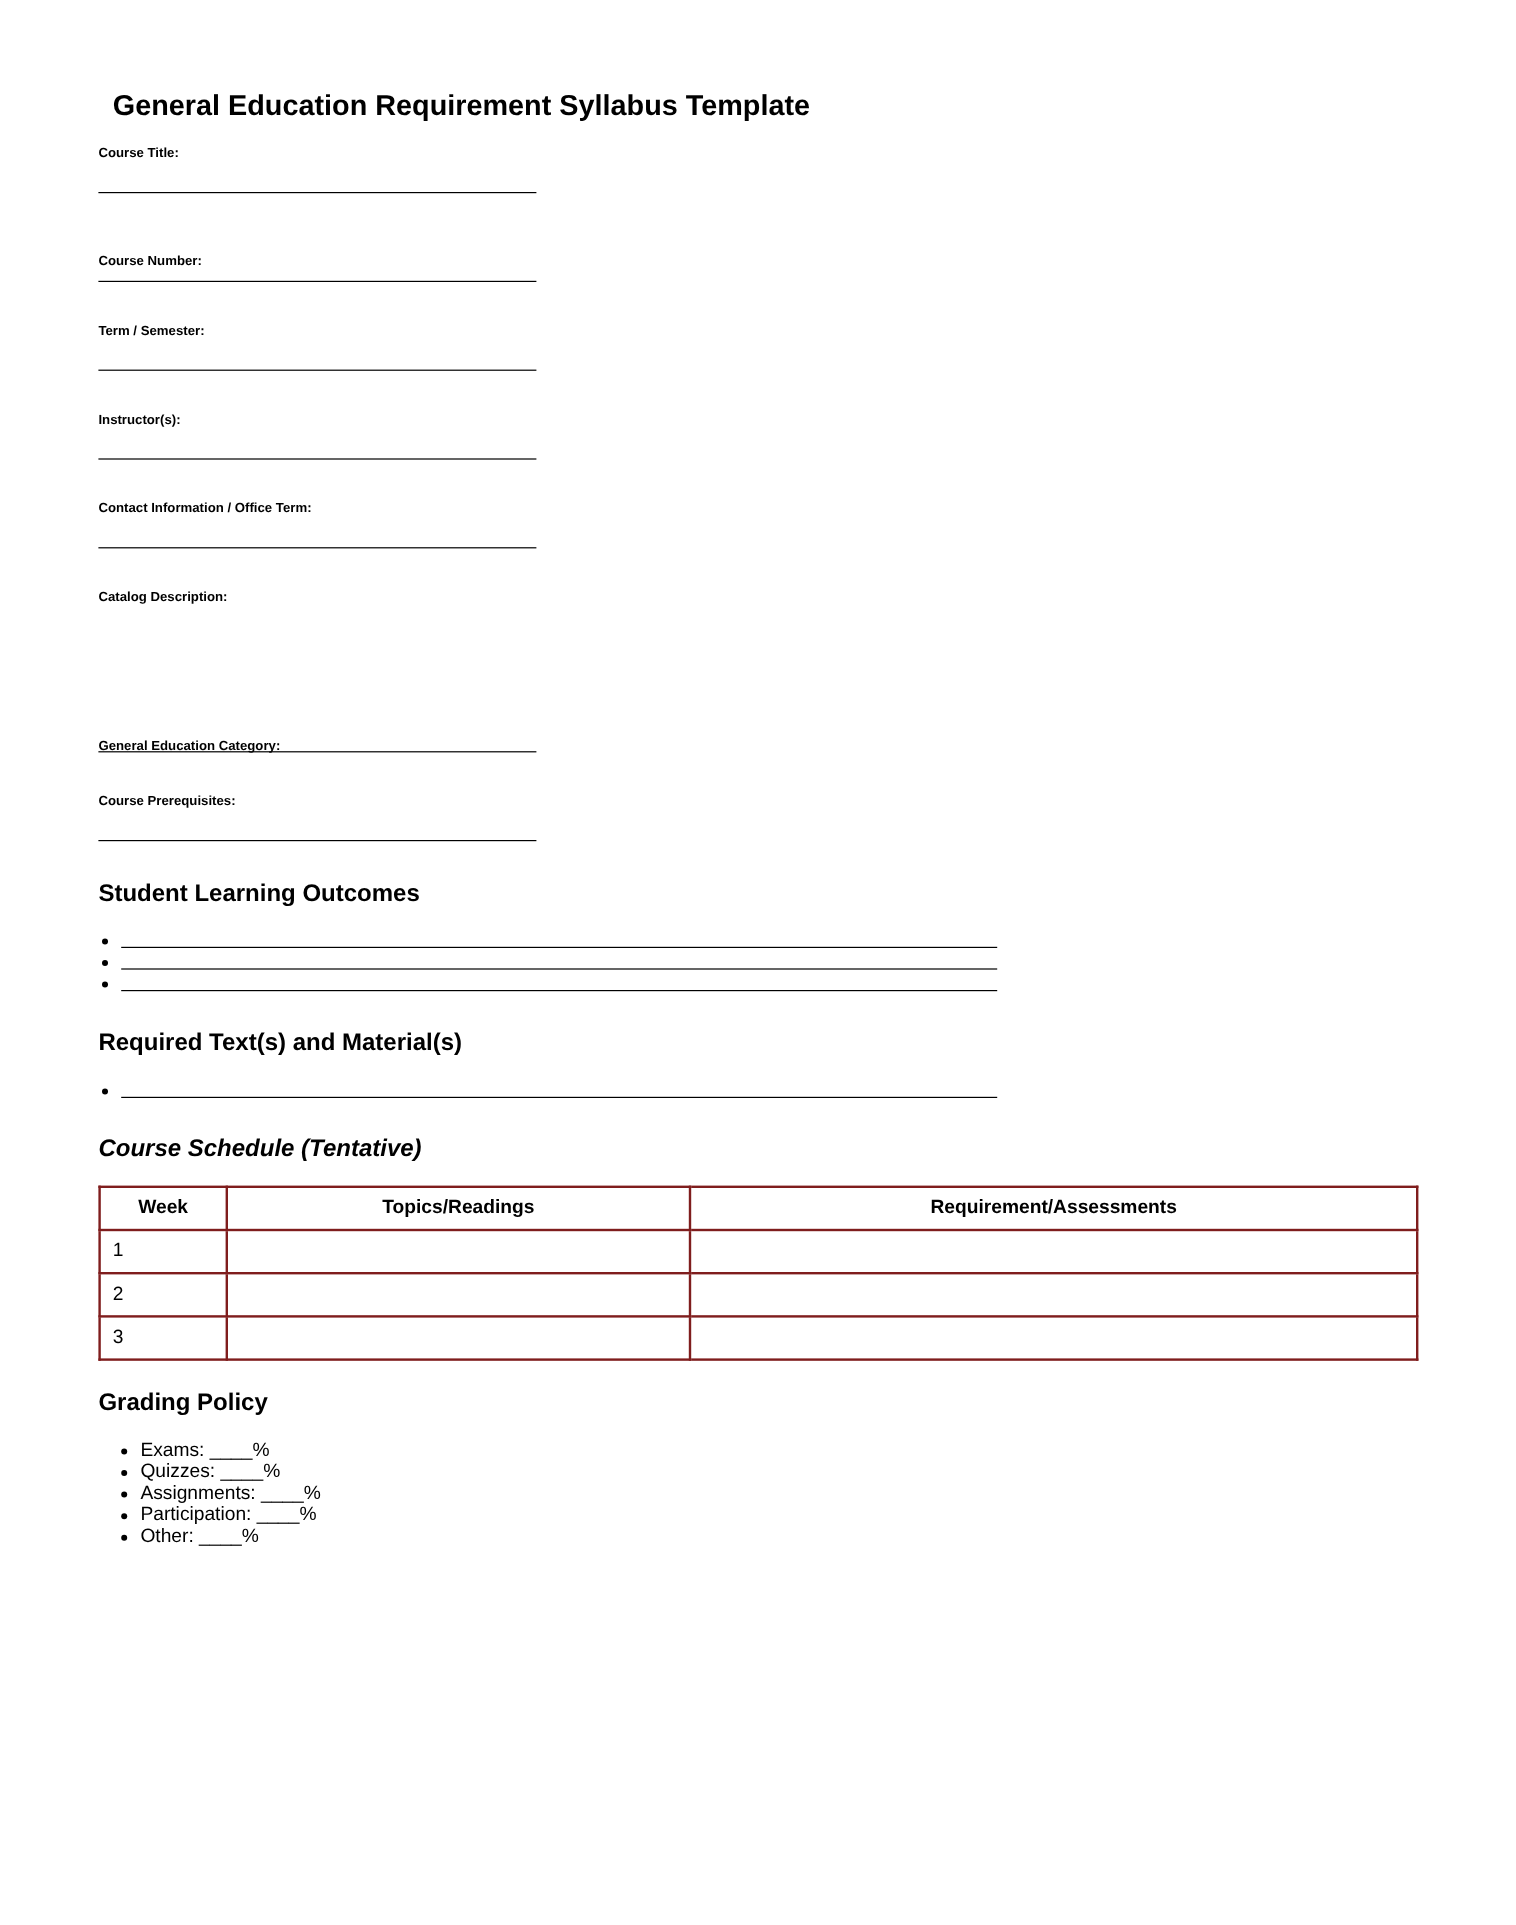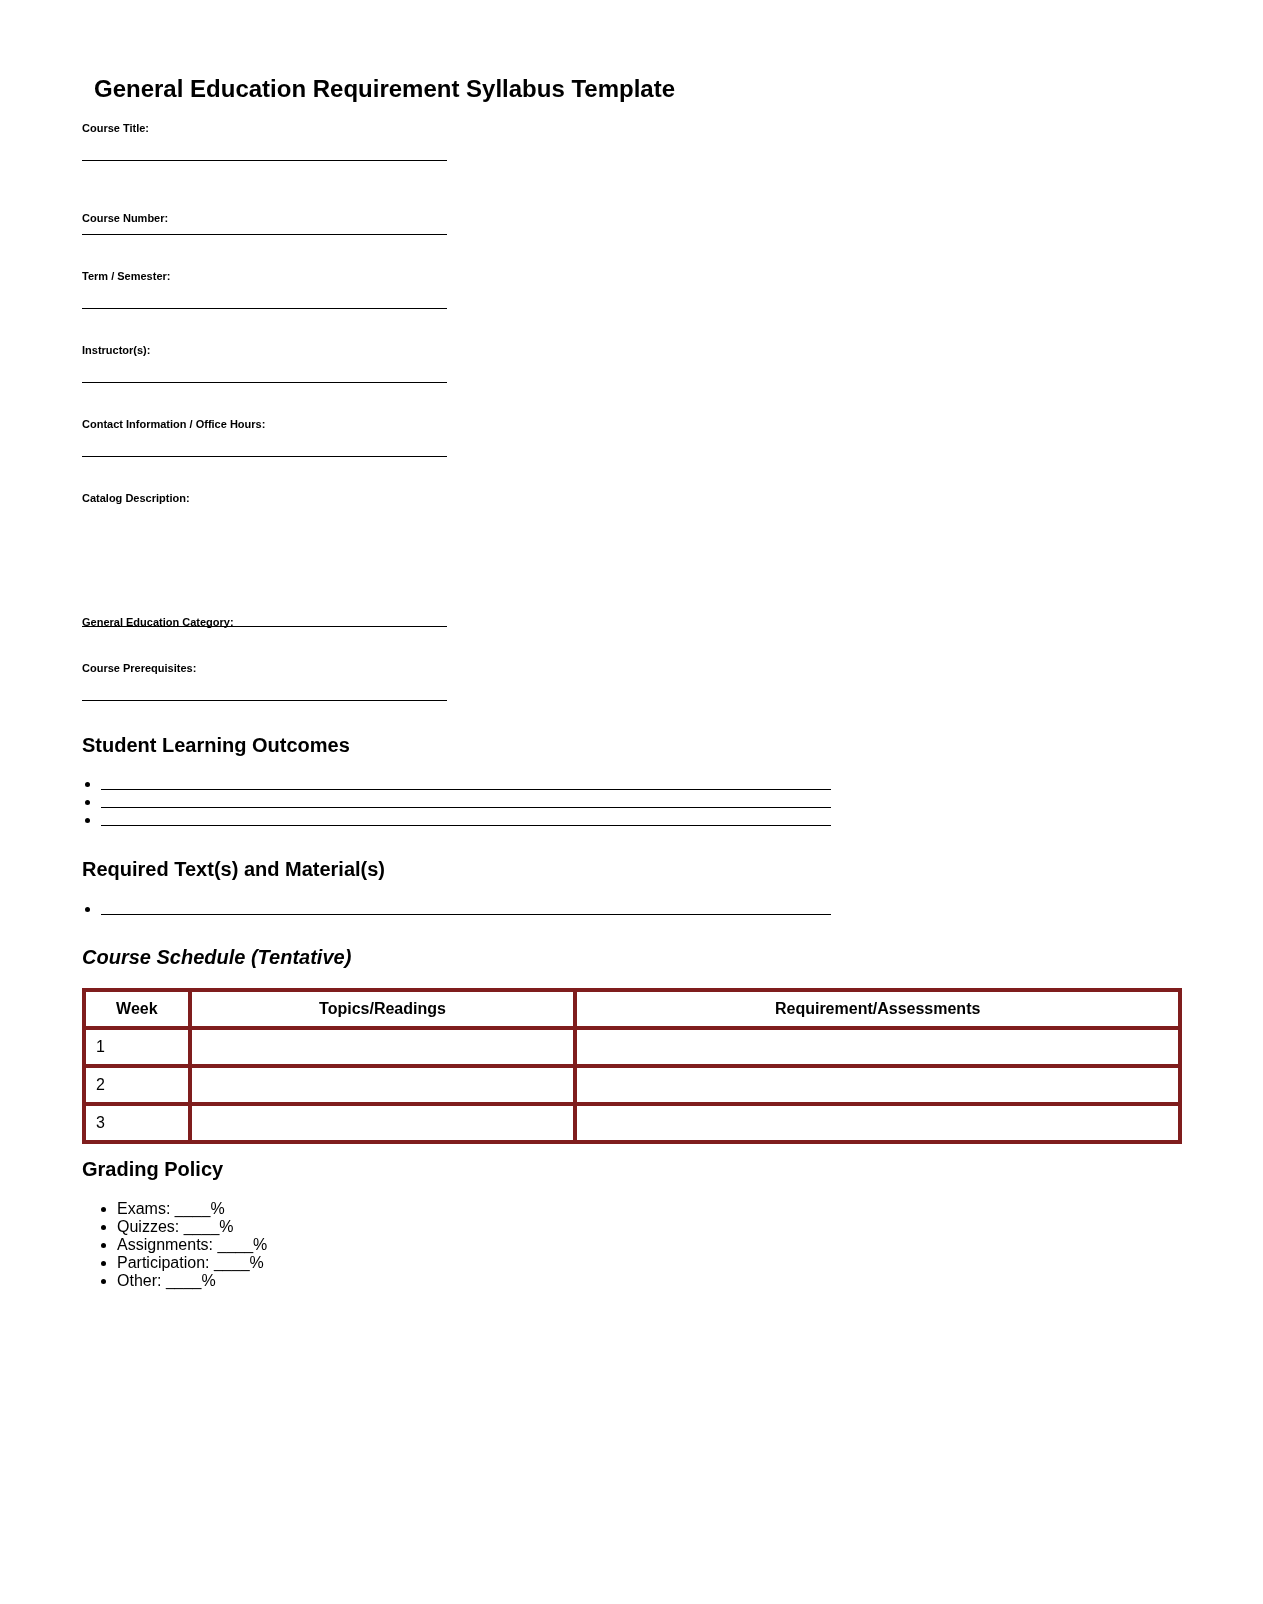--- a/index.html
+++ b/index.html
@@ -35,21 +35,21 @@
   }
   ul.blank-list li .blank {
     position: absolute; left: 19px; top: 12px; width: 730px; height: 0;
     border-top: 1.3px solid #000;
   }
   table.schedule {
     position: absolute; left: 0; top: 988px; width: 1100px;
     border-collapse: collapse; font-size: 16px;
   }
   table.schedule th, table.schedule td {
-    border: 4px solid #7f1d1d; height: 34px; padding: 0 10px;
+    border: 2px solid #7f1d1d; height: 34px; padding: 0 10px;
     font-family: "Liberation Sans", sans-serif;
   }
   table.schedule th { font-weight: bold; text-align: center; }
   table.schedule td { text-align: left; }
   table.schedule col.c1 { width: 106px; }
   table.schedule col.c2 { width: 387px; }
   table.schedule col.c3 { width: 607px; }
   ul.grading {
     position: absolute; left: 12px; top: 1196px; margin: 4px; padding: 0; list-style: none;
     font-size: 16px; line-height: 18px;
@@ -81,21 +81,21 @@
     <div class="field-label">Term / Semester:</div>
   </div>
   <div class="field-line" style="top:308px;"></div>
 
   <div class="field" style="top:340px;">
     <div class="field-label">Instructor(s):</div>
   </div>
   <div class="field-line" style="top:382px;"></div>
 
   <div class="field" style="top:414px;">
-    <div class="field-label">Contact Information / Office Hours:</div>
+    <div class="field-label">Contact Information / Office Term:</div>
   </div>
   <div class="field-line" style="top:456px;"></div>
 
   <div class="field" style="top:488px;">
     <div class="field-label">Catalog Description:</div>
   </div>
 
   <div class="field" style="top:612px;">
     <div class="field-label">General Education Category:</div>
   </div>

